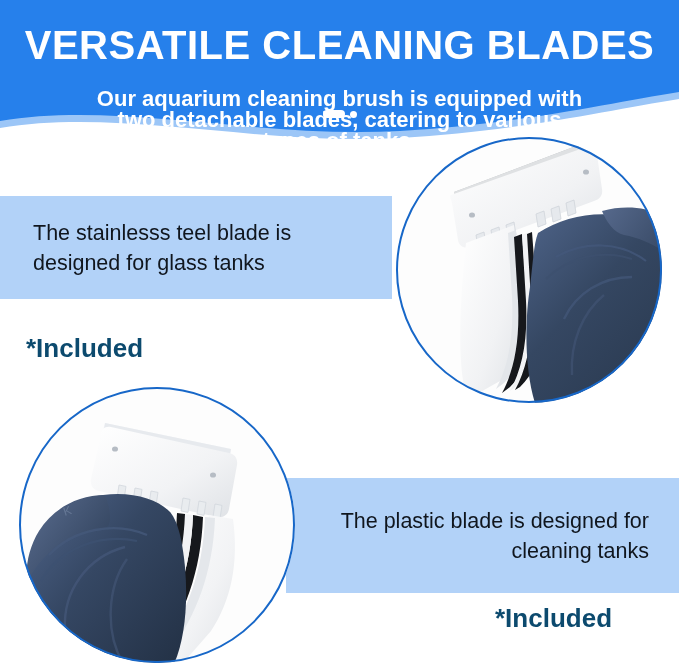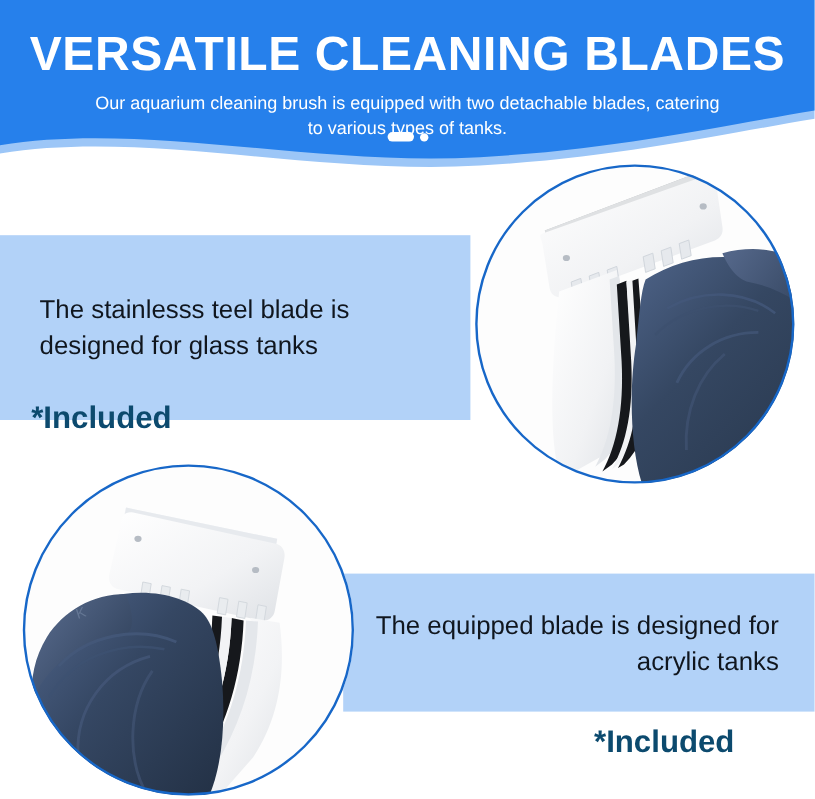--- a/index.html
+++ b/index.html
@@ -46,26 +46,27 @@
     padding: 22px 10px 0 10px;
     font-size: 40px;
     line-height: 46px;
     font-weight: bold;
     color: #ffffff;
     letter-spacing: 0.5px;
     white-space: nowrap;
     font-family: "Liberation Sans", sans-serif;
   }
   .subtitle {
-    margin: 4px;
+    margin: 16px;
     padding: 4px 74px 0 74px;
-    font-size: 15px;
+    font-size: 22px;
     line-height: 21px;
     color: #ffffff;
     font-family: "Liberation Sans", sans-serif;
+    font-weight: bold;
   }
   .pager {
     position: absolute;
     left: 0;
     top: 110px;
     width: 679px;
     text-align: center;
     line-height: 0;
   }
   .pager-pill {
@@ -90,21 +91,21 @@
   .band {
     position: absolute;
     background: #b2d2f8;
     display: flex;
     align-items: center;
   }
   .band-1 {
     left: 0;
     top: 196px;
     width: 392px;
-    height: 154px;
+    height: 103px;
     justify-content: flex-start;
   }
   .band-2 {
     left: 286px;
     top: 478px;
     width: 393px;
     height: 115px;
     justify-content: flex-end;
   }
   .band-text {
@@ -264,21 +265,21 @@
 
         <g transform="rotate(62 266 195)" opacity="0.35">
           <text x="250" y="198" font-family="Liberation Sans, sans-serif" font-size="13" fill="#8ea0bb">M</text>
         </g>
       </g>
     </svg>
   </div>
   <div class="photo-ring ring-1"></div>
 
   <div class="band band-2">
-    <div class="band-text">The equipped blade is designed for acrylic tanks</div>
+    <div class="band-text">The plastic blade is designed for cleaning tanks</div>
   </div>
 
   <div class="included included-2">*Included</div>
 
   <div class="photo photo-2">
     <svg width="276" height="276" viewBox="0 0 276 276">
       <defs>
         <linearGradient id="g-white2" x1="0" y1="0" x2="1" y2="1">
           <stop offset="0%" stop-color="#ffffff"></stop>
           <stop offset="60%" stop-color="#f2f3f5"></stop>

